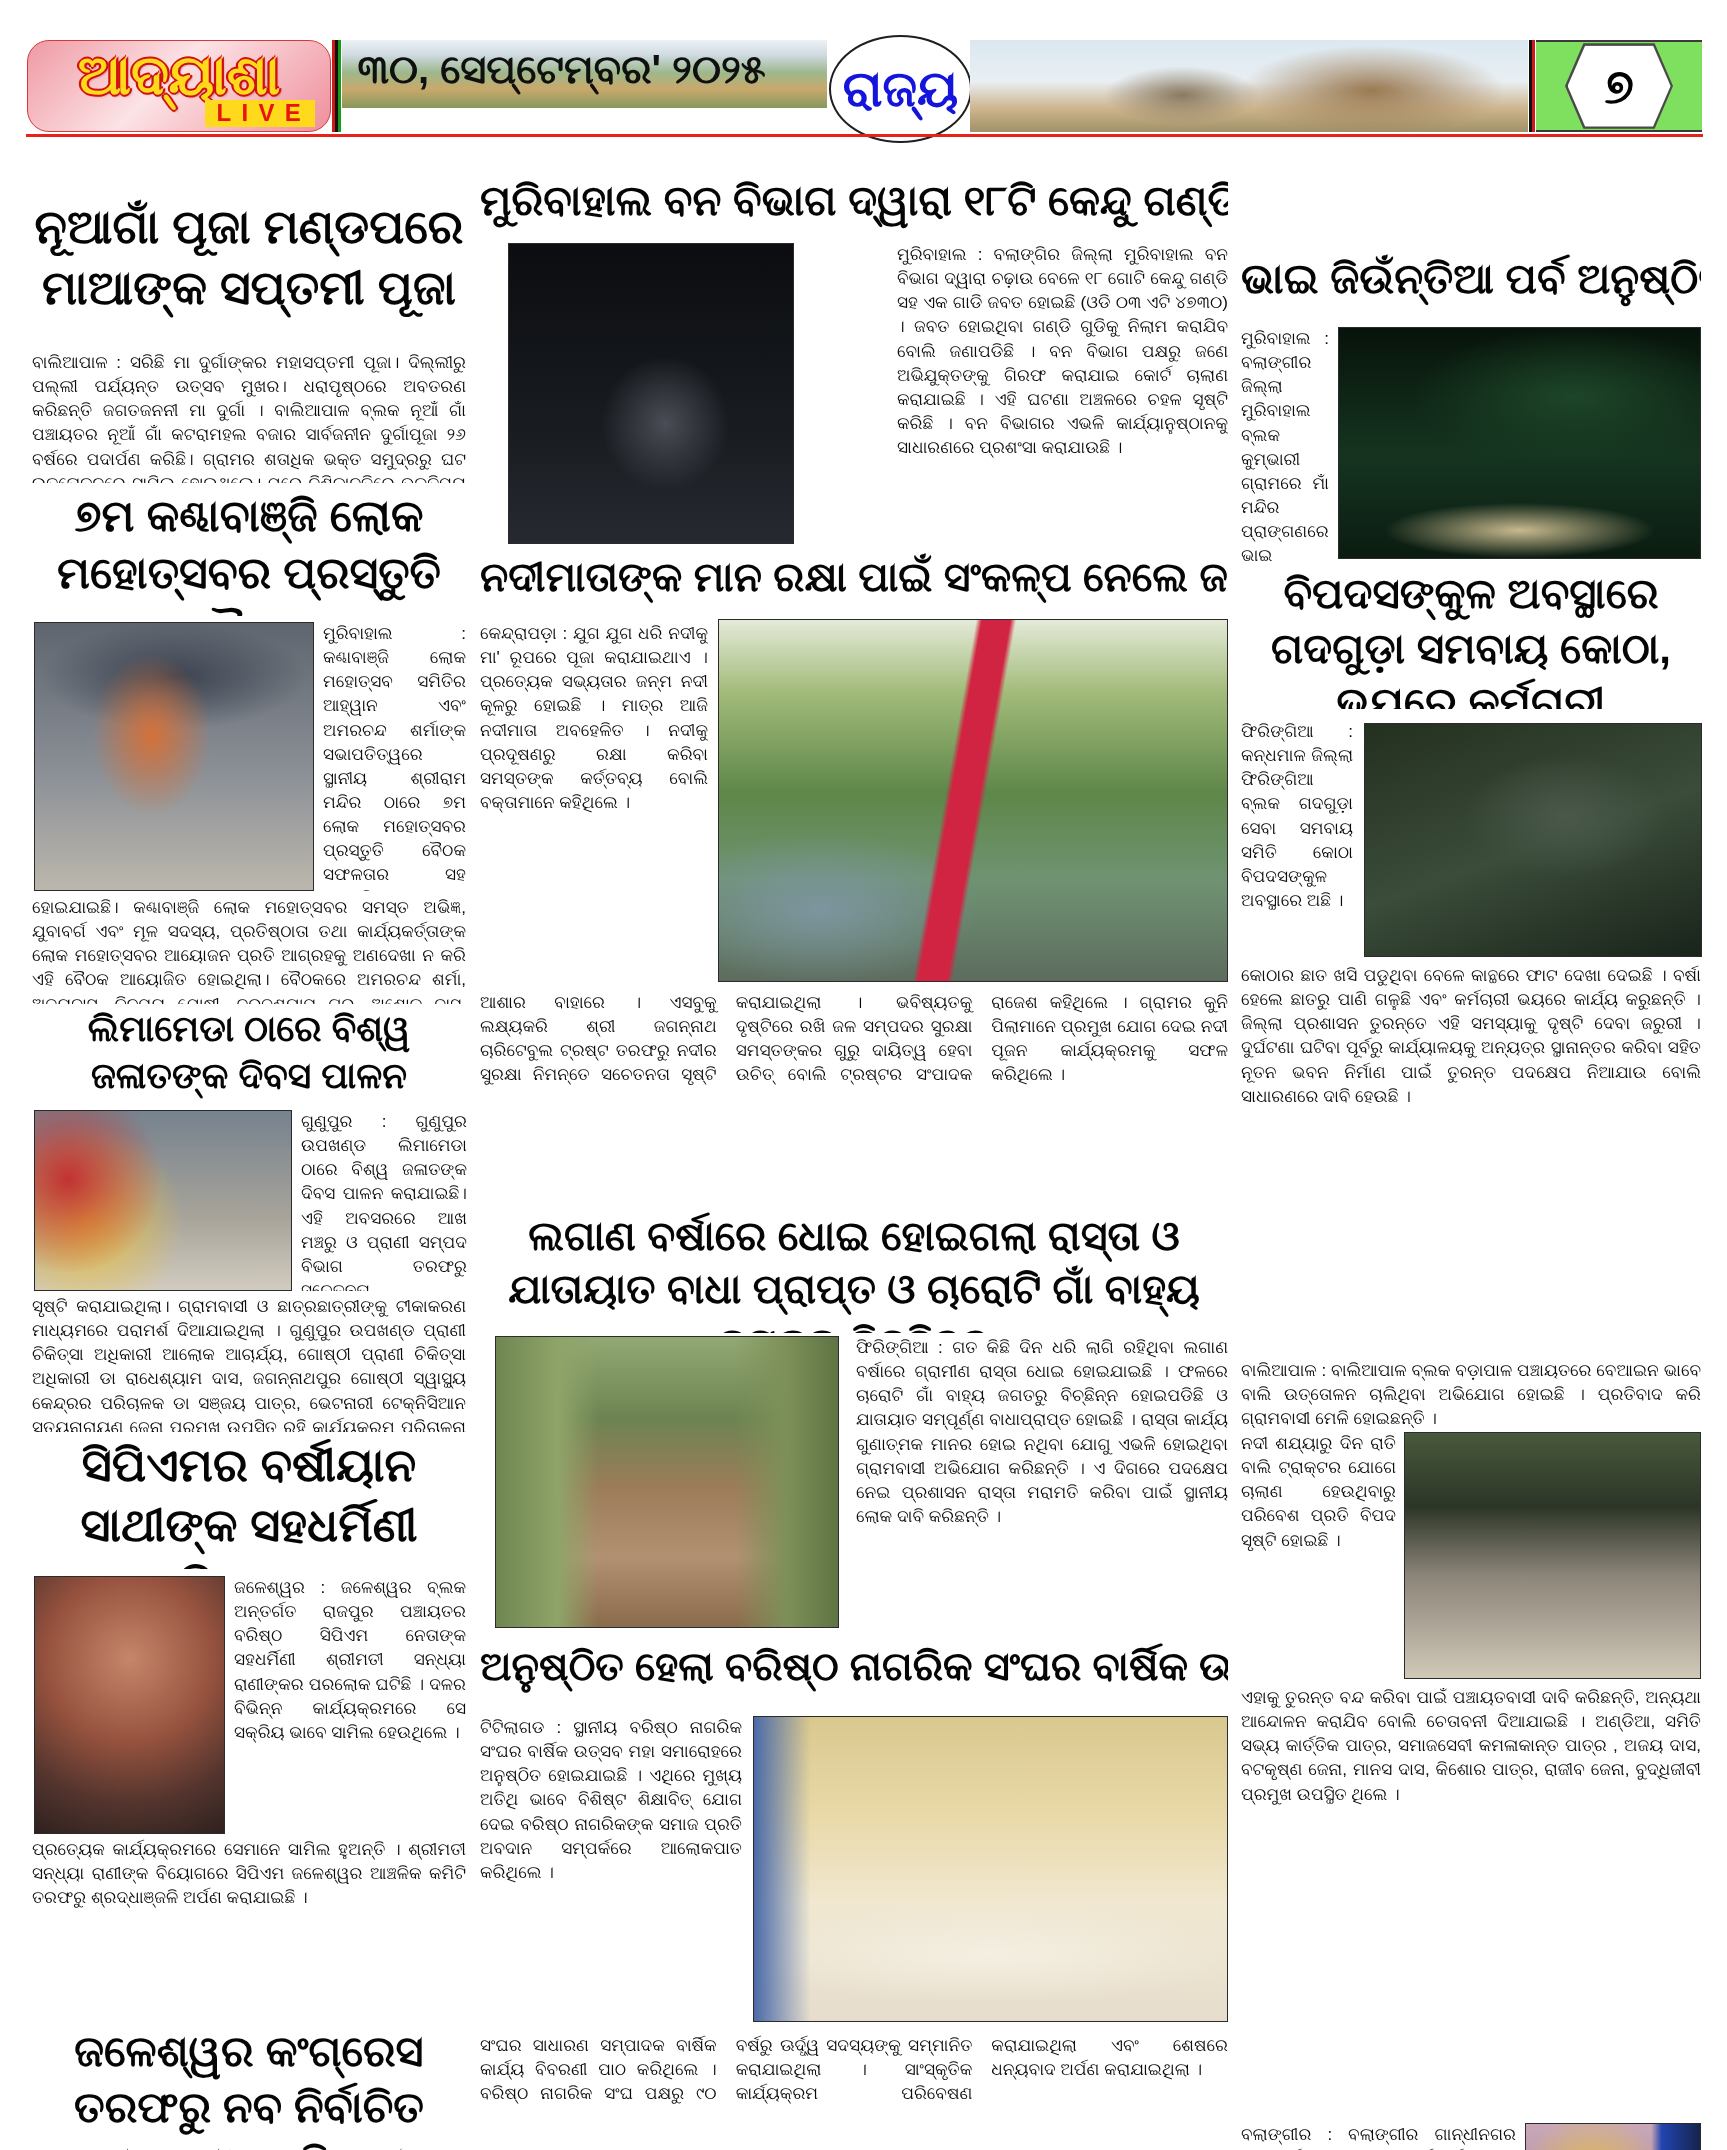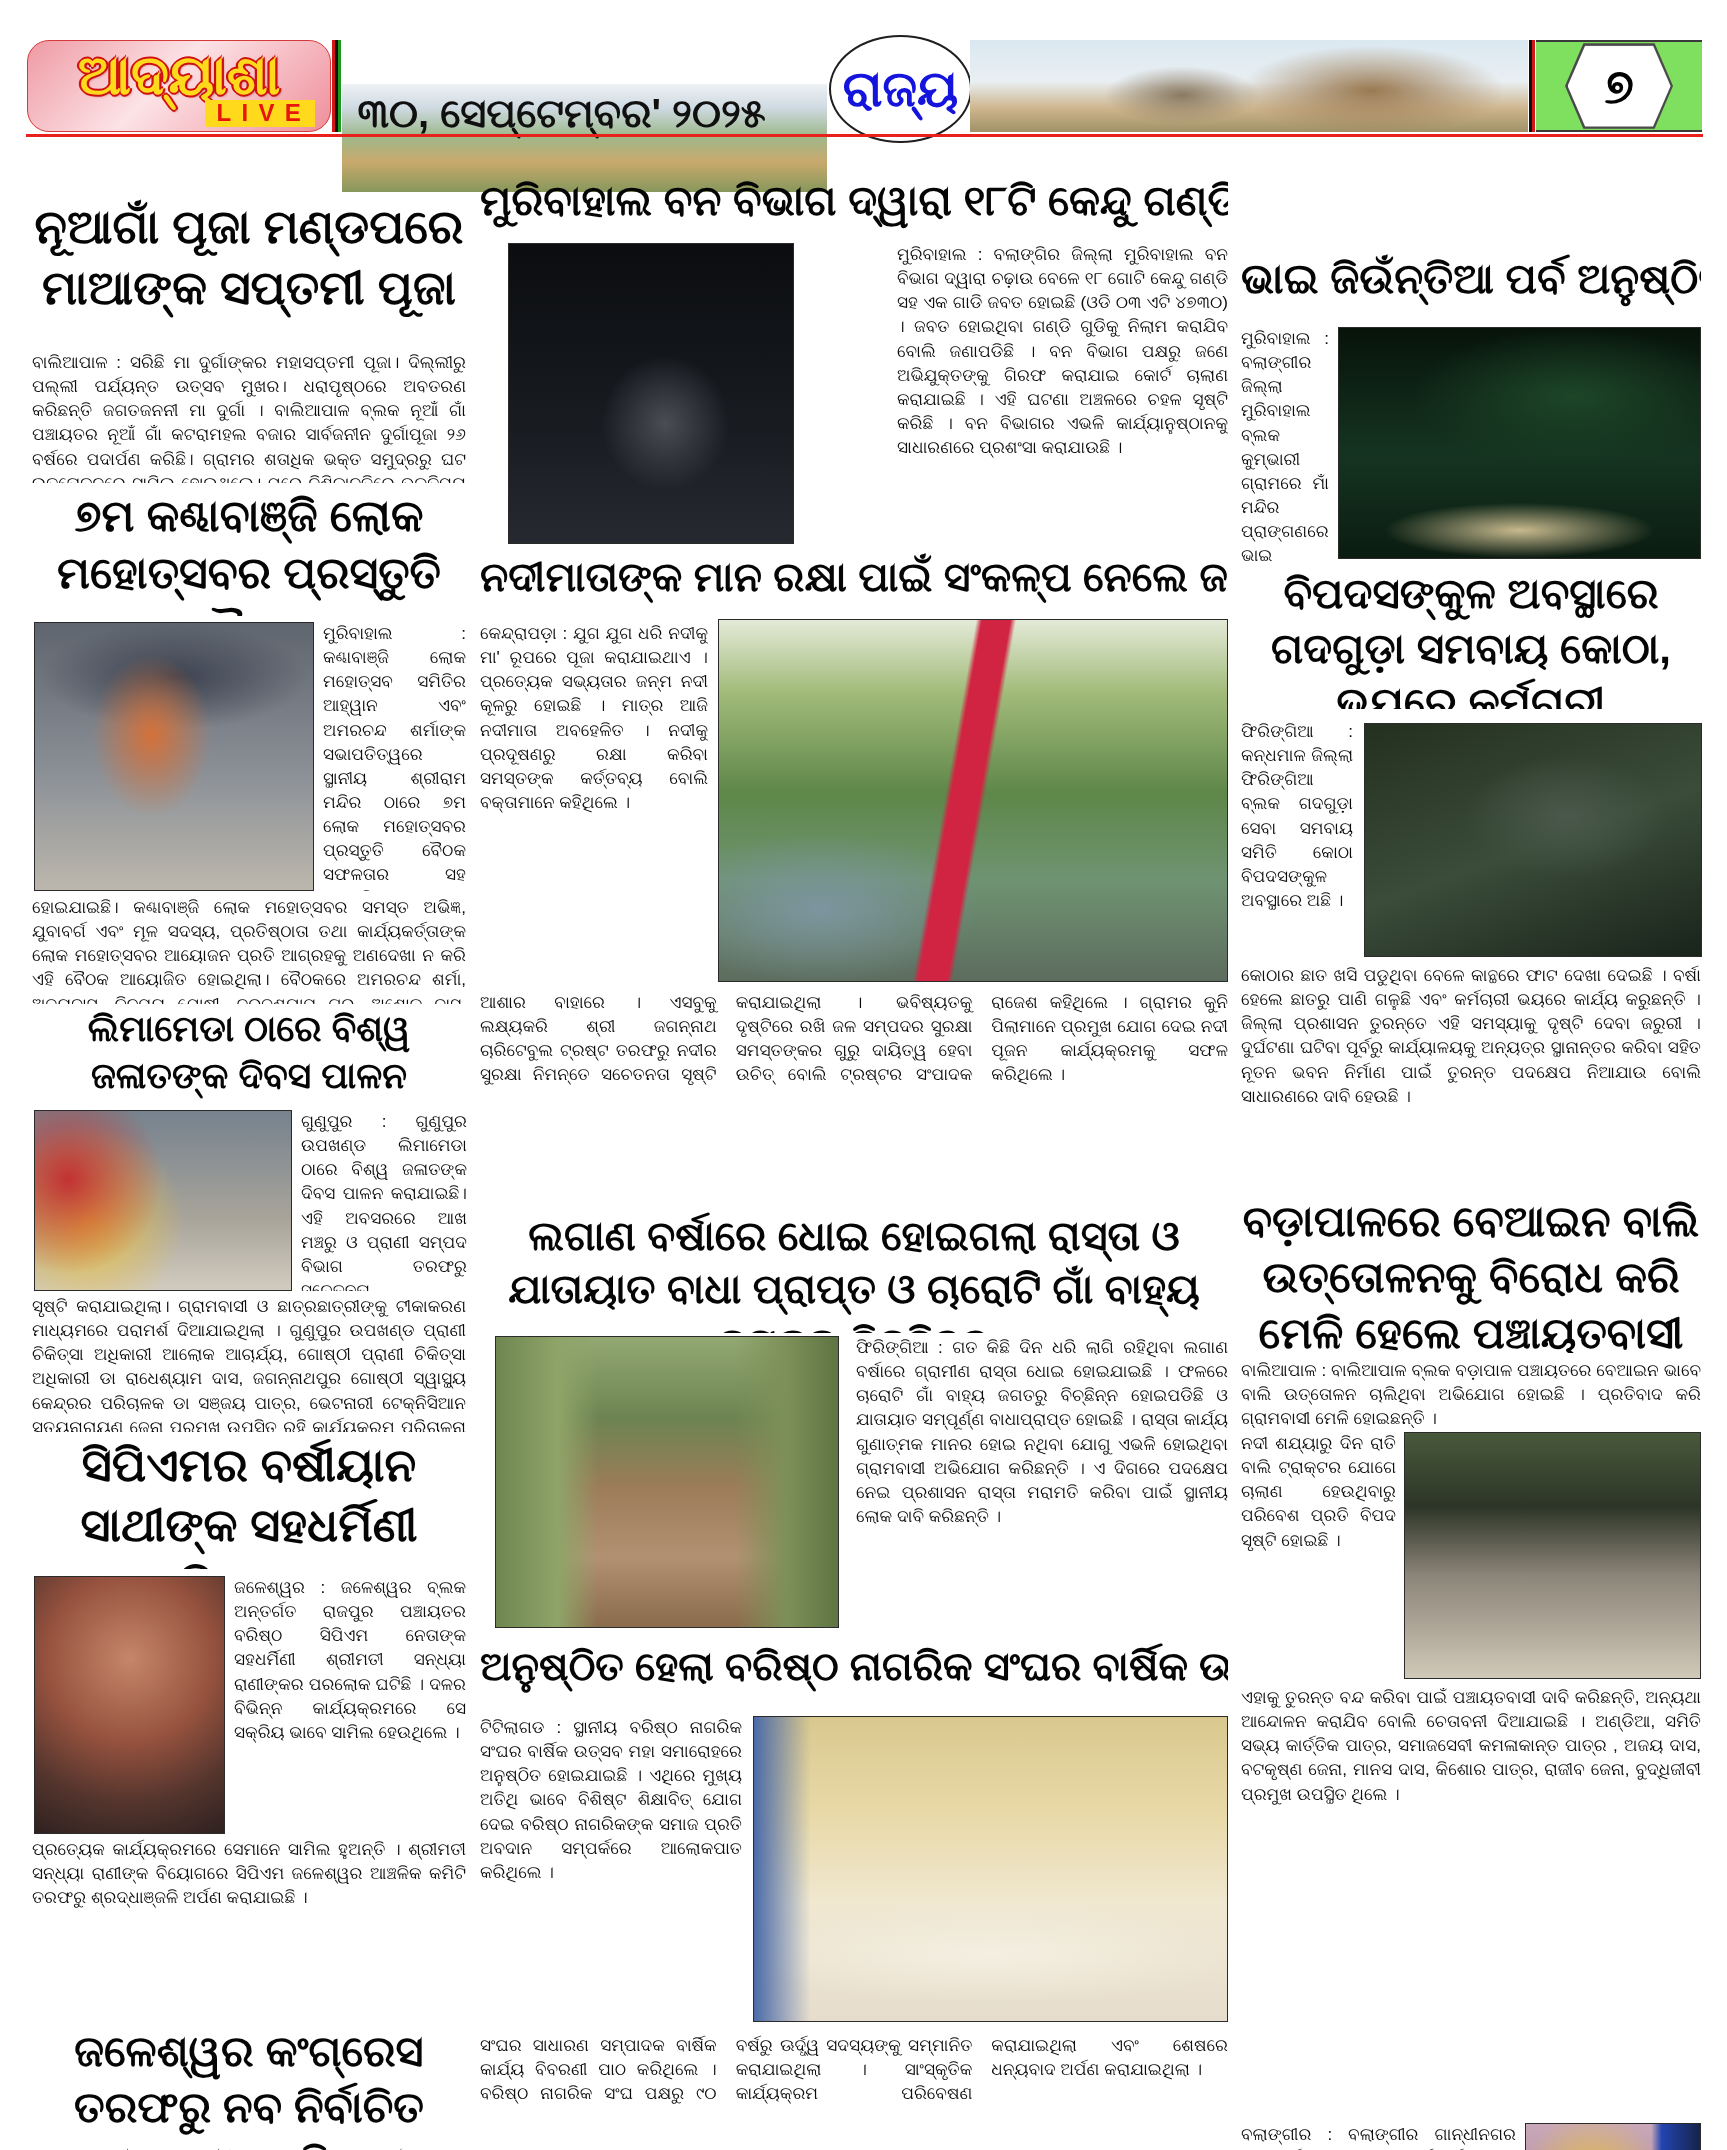--- a/index.html
+++ b/index.html
@@ -84,21 +84,21 @@
 
   <div class="abs logo-box" style="left:27px;top:40px;width:304px;height:92px;border-radius:22px;">
     <div class="logo-word" style="padding-top:6px;">ଆଦ୍ୟାଶା</div>
     <div class="live">LIVE</div>
   </div>
   <div class="abs stripes" style="left:332px;top:40px;width:8.6px;height:92px;">
     <span style="width:3.4px;background:#d01818;"></span>
       <span style="width:2.2px;background:#111;"></span>
       <span style="width:3px;background:#1a9a1a;"></span>
   </div>
-  <div class="abs photo ph-banner" style="left:342px;top:40px;width:485px;height:108px;border:none;margin-top:44px;">
+  <div class="abs photo ph-banner" style="left:342px;top:40px;width:485px;height:68px;border:none;">
     <div class="abs date-line" style="left:15.5px;top:6.9px;">୩୦, ସେପ୍ଟେମ୍ବର' ୨୦୨୫</div>
   </div>
   <div class="abs oval" style="left:829px;top:35px;width:139px;height:104px;text-align:center;">
     <span class="oval-txt" style="line-height:104px;">ରାଜ୍ୟ</span>
   </div>
   <div class="abs photo ph-temple" style="left:970px;top:40px;width:558px;height:92px;border:none;"></div>
   <div class="abs stripes" style="left:1529px;top:40px;width:6px;height:92px;">
     <span style="width:3px;background:#111;"></span>
       <span style="width:3px;background:#d01818;"></span>
   </div>
@@ -149,21 +149,20 @@
 
   <div class="abs hl" style="left:1241px;top:252px;width:460px;height:65px;font-size:42px;white-space:nowrap;">ଭାଇ ଜିଉଁନ୍ତିଆ ପର୍ବ ଅନୁଷ୍ଠିତ</div>
   <div class="abs bt" style="left:1241px;top:327px;width:88px;height:234px;">ମୁରିବାହାଲ : ବଲାଙ୍ଗୀର ଜିଲ୍ଲା ମୁରିବାହାଲ ବ୍ଲକ କୁମ୍ଭାରୀ ଗ୍ରାମରେ ମାଁ ମନ୍ଦିର ପ୍ରାଙ୍ଗଣରେ ଭାଇ ଜିଉଁନ୍ତିଆ ପର୍ବ ଅନୁଷ୍ଠିତ ହୋଇଯାଇଛି । ଭାଇର ଦୀର୍ଘାୟୁ କାମନା କରି ଭଉଣୀମାନେ ଉପବାସ ରହି ପୂଜାର୍ଚ୍ଚନା କରିଥିଲେ । ସନ୍ଧ୍ୟାରେ ଦୀପଦାନ ସହ ଭଜନ କୀର୍ତ୍ତନ ଅନୁଷ୍ଠିତ ହୋଇଥିଲା ।</div>
   <div class="abs photo ph-night2" style="left:1338px;top:327px;width:363px;height:232px;"></div>
 
   <div class="abs hl" style="left:1241px;top:567px;width:460px;height:142px;font-size:42px;">ବିପଦସଙ୍କୁଳ ଅବସ୍ଥାରେ ଗଦଗୁଡ଼ା ସମବାୟ କୋଠା, ଭୟରେ କର୍ମଚାରୀ</div>
   <div class="abs bt" style="left:1241px;top:720px;width:112px;height:237px;">ଫିରିଙ୍ଗିଆ : କନ୍ଧମାଳ ଜିଲ୍ଲା ଫିରିଙ୍ଗିଆ ବ୍ଲକ ଗଦଗୁଡ଼ା ସେବା ସମବାୟ ସମିତି କୋଠା ବିପଦସଙ୍କୁଳ ଅବସ୍ଥାରେ ଅଛି ।</div>
   <div class="abs photo ph-dark-room" style="left:1364px;top:723px;width:338px;height:234px;"></div>
   <div class="abs bt" style="left:1241px;top:964px;width:460px;height:226px;">କୋଠାର ଛାତ ଖସି ପଡୁଥିବା ବେଳେ କାନ୍ଥରେ ଫାଟ ଦେଖା ଦେଇଛି । ବର୍ଷା ହେଲେ ଛାତରୁ ପାଣି ଗଳୁଛି ଏବଂ କର୍ମଚାରୀ ଭୟରେ କାର୍ଯ୍ୟ କରୁଛନ୍ତି । ଜିଲ୍ଲା ପ୍ରଶାସନ ତୁରନ୍ତେ ଏହି ସମସ୍ୟାକୁ ଦୃଷ୍ଟି ଦେବା ଜରୁରୀ । ଦୁର୍ଘଟଣା ଘଟିବା ପୂର୍ବରୁ କାର୍ଯ୍ୟାଳୟକୁ ଅନ୍ୟତ୍ର ସ୍ଥାନାନ୍ତର କରିବା ସହିତ ନୂତନ ଭବନ ନିର୍ମାଣ ପାଇଁ ତୁରନ୍ତ ପଦକ୍ଷେପ ନିଆଯାଉ ବୋଲି ସାଧାରଣରେ ଦାବି ହେଉଛି ।</div>
 
-  <div class="abs hl" style="left:1241px;top:1194px;width:460px;height:159px;font-size:43px;">ବଡ଼ାପାଳରେ ବେଆଇନ ବାଲି ଉତ୍ତୋଳନକୁ ବିରୋଧ କରି ମେଳି ହେଲେ ପଞ୍ଚାୟତବାସୀ</div>
   <div class="abs bt" style="left:1241px;top:1359px;width:460px;height:69px;">ବାଲିଆପାଳ : ବାଲିଆପାଳ ବ୍ଲକ ବଡ଼ାପାଳ ପଞ୍ଚାୟତରେ ବେଆଇନ ଭାବେ ବାଲି ଉତ୍ତୋଳନ ଚାଲିଥିବା ଅଭିଯୋଗ ହୋଇଛି । ପ୍ରତିବାଦ କରି ଗ୍ରାମବାସୀ ମେଳି ହୋଇଛନ୍ତି ।</div>
   <div class="abs bt" style="left:1241px;top:1432px;width:155px;height:247px;">ନଦୀ ଶଯ୍ୟାରୁ ଦିନ ରାତି ବାଲି ଟ୍ରାକ୍ଟର ଯୋଗେ ଚାଲାଣ ହେଉଥିବାରୁ ପରିବେଶ ପ୍ରତି ବିପଦ ସୃଷ୍ଟି ହୋଇଛି ।</div>
   <div class="abs photo ph-meli" style="left:1404px;top:1432px;width:297px;height:247px;"></div>
   <div class="abs bt" style="left:1241px;top:1686px;width:460px;height:241px;">ଏହାକୁ ତୁରନ୍ତ ବନ୍ଦ କରିବା ପାଇଁ ପଞ୍ଚାୟତବାସୀ ଦାବି କରିଛନ୍ତି, ଅନ୍ୟଥା ଆନ୍ଦୋଳନ କରାଯିବ ବୋଲି ଚେତାବନୀ ଦିଆଯାଇଛି । ଅଣ୍ଡିଆ, ସମିତି ସଭ୍ୟ କାର୍ତ୍ତିକ ପାତ୍ର, ସମାଜସେବୀ କମଳାକାନ୍ତ ପାତ୍ର , ଅଜୟ ଦାସ, ବଟକୃଷ୍ଣ ଜେନା, ମାନସ ଦାସ, କିଶୋର ପାତ୍ର, ରାଜୀବ ଜେନା, ବୁଦ୍ଧିଜୀବୀ ପ୍ରମୁଖ ଉପସ୍ଥିତ ଥିଲେ ।</div>
 
   <div class="abs bt" style="left:1241px;top:2123px;width:275px;height:286px;">ବଲାଙ୍ଗୀର : ବଲାଙ୍ଗୀର ଗାନ୍ଧୀନଗର ପଡା ଦୁର୍ଗାପୂଜା ଏଥର ୪୫ ବର୍ଷ ପୂର୍ତ୍ତି କରିଛି । ସେହିପରି ୬ ବର୍ଷ ପାଇଁ ନବରାତ୍ରର ଆୟୋଜନ କରାଯାଉଛି । ବିଗତ କିଛି ବର୍ଷ ହେବ ହାଇସ୍କୁଲ ଖେଳପଡିଆରେ ହେଉଥିବା ରାବଣପୋଡି ବନ୍ଦ ଥିବା ବେଳେ କମିଟି ମା'ଙ୍କ ନବରାତ୍ର ପୂଜା ଉପରେ ହିଁ ସମସ୍ତ ଗୁରୁତ୍ୱ ପ୍ରଦାନ କରୁଛି । ଏଥର ସର୍ବାଧିକ ୯ ଜଣ କର୍ତ୍ତା ମା'ଙ୍କ ନୀତିକାନ୍ତି ପାଇଁ ମୋନୋନିବେଶ କରିଛନ୍ତି । ଆନନ୍ଦ ବଗର୍ତି, ଜୟ ନାରାୟଣ ବହିଦାର, ଅଶୋକ ସାହୁ, ସରୋଜ ଚୋପଦାର, ପ୍ରମୁଖ ଦୁର୍ଗା ପୂଜା କମିଟିରେ ଅଛନ୍ତି ମନ ମହୁଛି ସନ୍ଧ୍ୟା ଆଳତି ,</div>
   <div class="abs photo ph-idol" style="left:1525px;top:2123px;width:176px;height:286px;"></div>
 
 </div>
 

